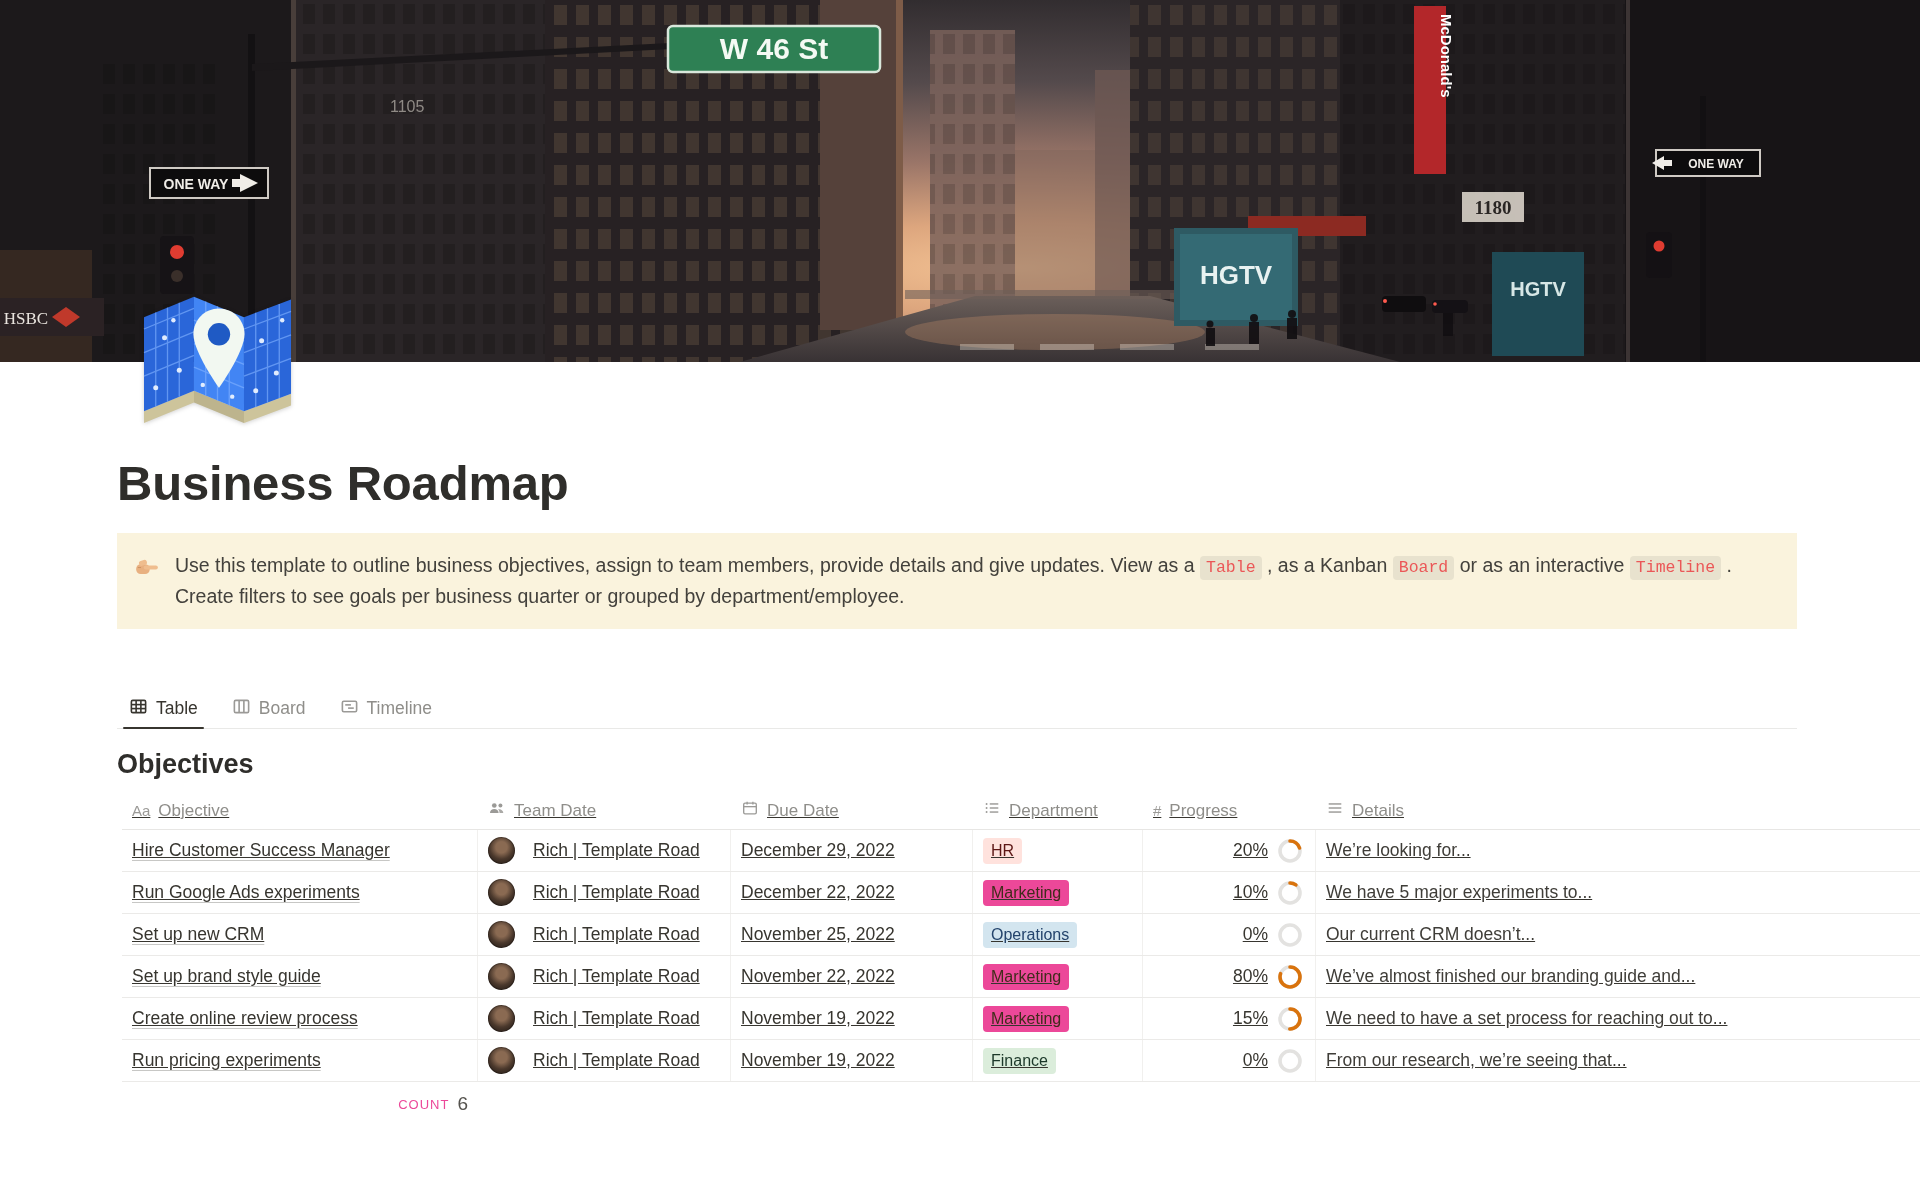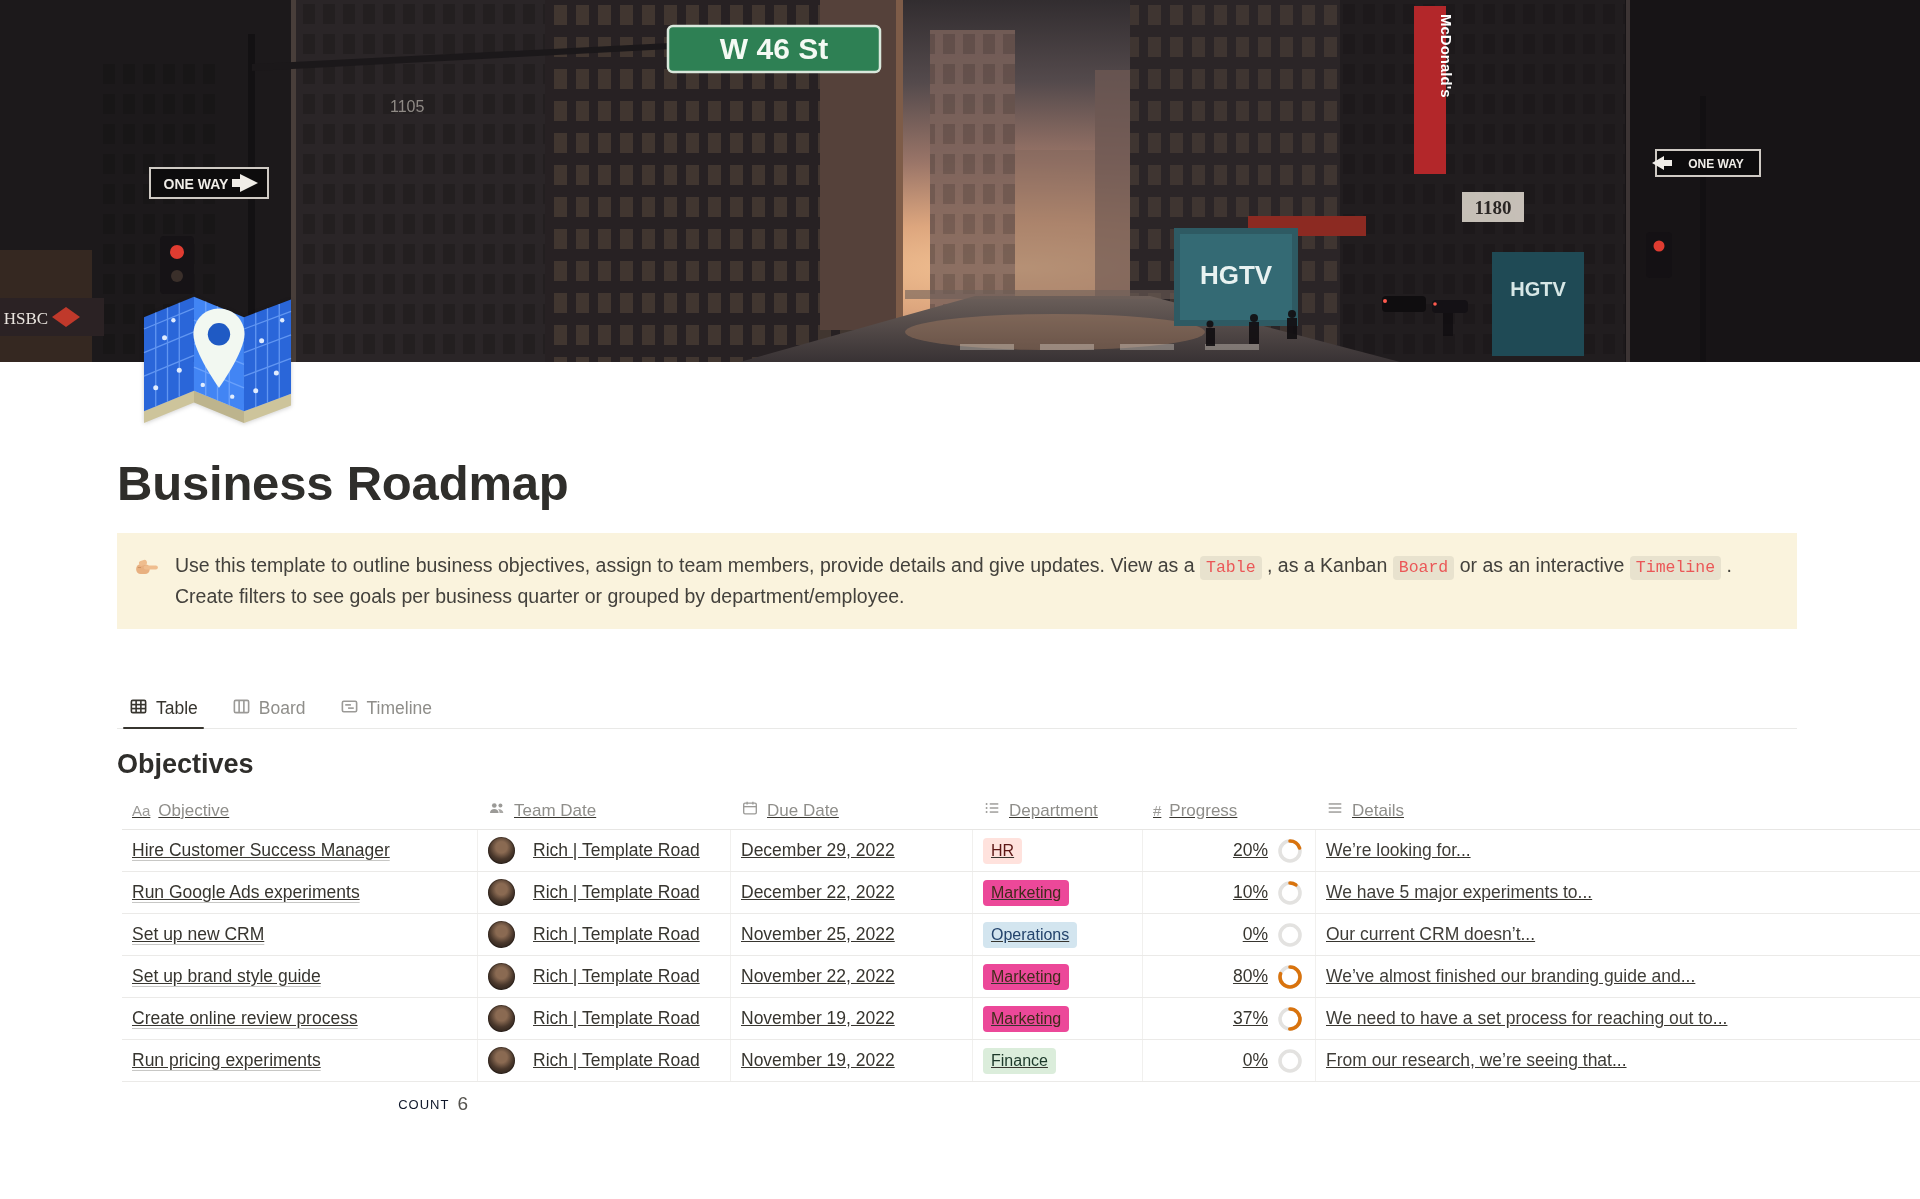--- a/index.html
+++ b/index.html
@@ -69,21 +69,21 @@
   .tag-red    { background:#ffe2dd; color:#5d1715; }
   .tag-yellow { background:#ec4899; color:#402c1b; }
   .tag-blue   { background:#d3e5ef; color:#24446c; }
   .tag-green  { background:#dbeddb; color:#1c3829; }
 
   .pct { color:#37352f; }
   .ring { width:26px; height:26px; flex:0 0 auto; }
 
   .tfoot { margin-left:122px; width:356px; height:40px; display:flex; align-items:center;
     justify-content:flex-end; padding-right:10px; margin-top:2px; }
-  .tfoot .flabel { font-size:13px; letter-spacing:1px; color:#0f172a; }
+  .tfoot .flabel { font-size:13px; letter-spacing:1px; color:#ec4899; }
   .tfoot .fvalue { font-size:19px; color:#55534e; margin-left:8px; }
 </style>
 </head>
 <body>
 
 <div class="cover">
   <svg viewBox="0 0 1920 362">
     <defs>
       <radialGradient id="sky" cx="53%" cy="74%" r="78%">
         <stop offset="0%" stop-color="#f3c293"></stop>
@@ -473,21 +473,21 @@
           <span class="avatar"></span>
           <span>Rich | Template Road</span>
         </div>
         <div class="cell c-date">
           <span>November 19, 2022</span>
         </div>
         <div class="cell c-dept">
           <span class="tag tag-yellow">Marketing</span>
         </div>
         <div class="cell c-prog">
-          <span class="pct">37%</span>
+          <span class="pct">15%</span>
           <svg class="ring" viewBox="0 0 26 26">
             <circle cx="13" cy="13" r="10" fill="none" stroke="#e3e2e0" stroke-width="3.6"></circle>
             <circle cx="13" cy="13" r="10" fill="none" stroke="#d9730d" stroke-width="3.6" stroke-linecap="round" stroke-dasharray="31.42 62.83" transform="rotate(-90 13 13)"></circle>
           </svg>
         </div>
         <div class="cell c-det">
           <span>We need to have a set process for reaching out to...</span>
         </div>
       </div>
       <div class="trow">

